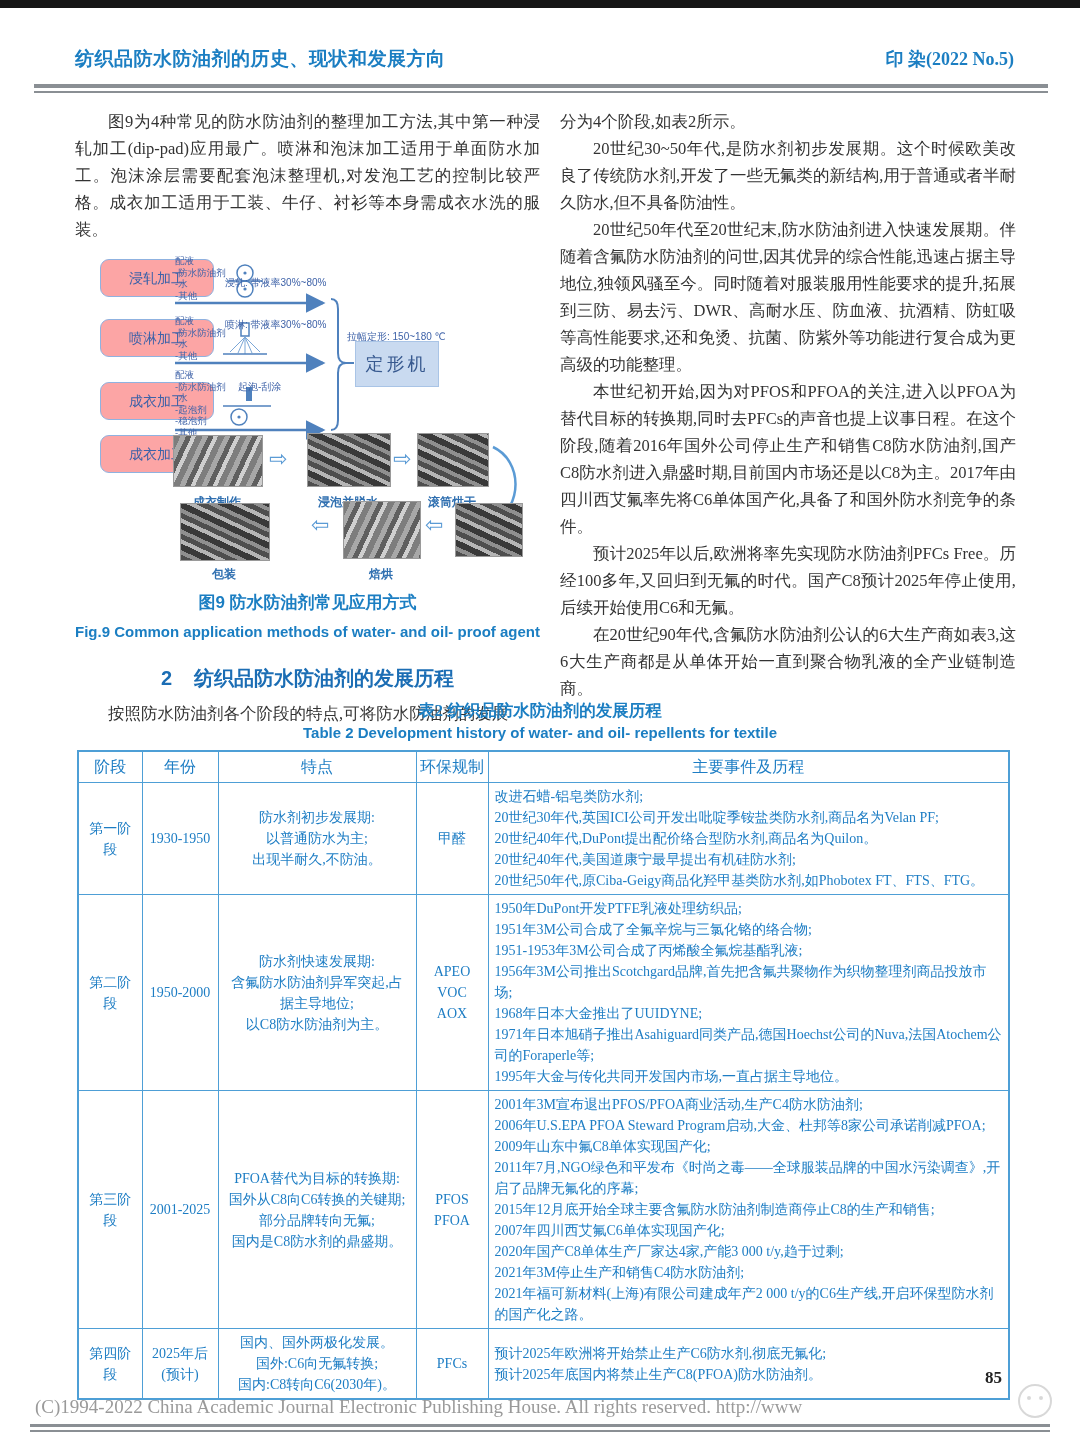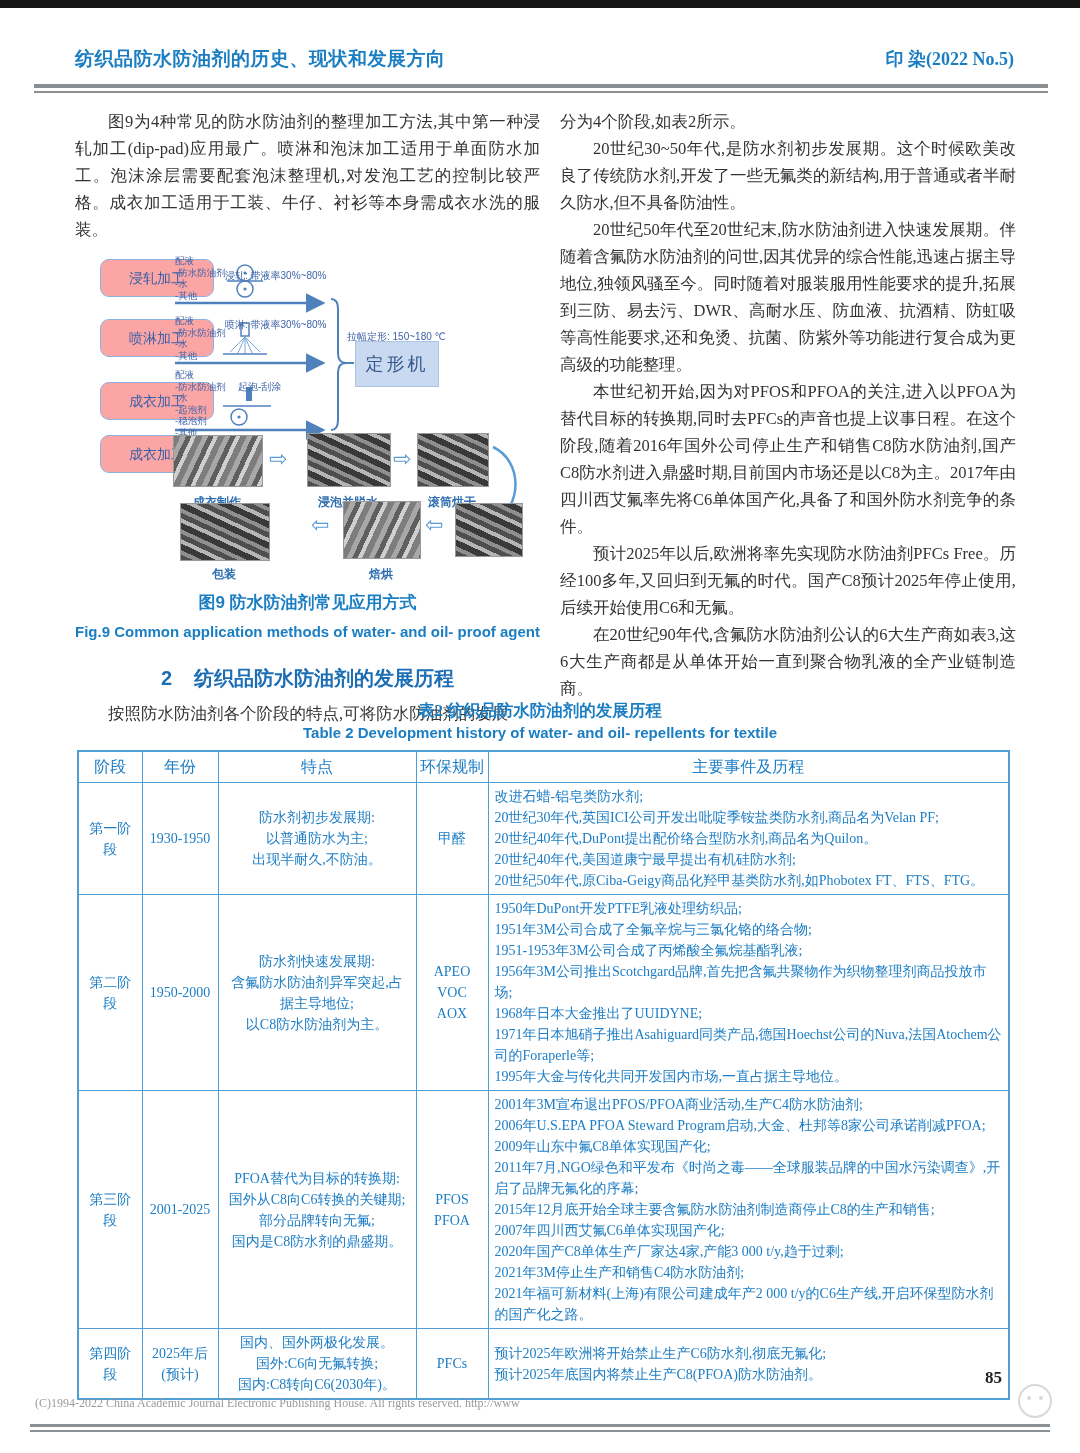--- a/index.html
+++ b/index.html
@@ -47,21 +47,21 @@
   table.devtable{position:absolute;top:750px;left:77px;width:933px;border-collapse:collapse;table-layout:fixed;
                  color:#1d7dc4;font-size:14px;}
   table.devtable th,table.devtable td{border:1px solid #4e9fd6;vertical-align:middle;padding:3px 6px;}
   table.devtable{border:2px solid #4e9fd6;}
   table.devtable th{font-weight:normal;font-size:16px;height:26px;padding:2px;}
   td.c{text-align:center;white-space:pre-line;line-height:21px;}
   td.events{text-align:left;white-space:pre-line;line-height:21px;padding:5px 9px;}
 
   
   .pagenum{position:absolute;top:1368px;right:78px;font-weight:bold;font-size:17px;color:#222;}
-  .copyright{position:absolute;top:1396px;left:35px;font-size:12px;color:#9a9a9a;white-space:nowrap;}
+  .copyright{position:absolute;top:1396px;left:35px;font-size:19px;color:#9a9a9a;white-space:nowrap;}
   .watermark{position:absolute;top:1384px;right:28px;z-index:3;display:flex;align-items:center;gap:6px;
              font-family:"Liberation Sans","DejaVu Sans",sans-serif;font-weight:bold;font-size:27px;color:#c4c4c4;opacity:.85;}
   .wmlogo{width:30px;height:30px;border-radius:50%;border:2px solid #d2d2d2;position:relative;}
   .wmlogo::before,.wmlogo::after{content:"";position:absolute;width:4px;height:4px;border-radius:50%;background:#d2d2d2;top:10px;}
   .wmlogo::before{left:7px;} .wmlogo::after{right:7px;}
   .brule{position:absolute;top:1424px;left:30px;right:30px;height:3px;border-top:3px solid #8a8f94;border-bottom:2px solid #8a8f94;}
 </style>
 </head>
 <body>
 
@@ -125,21 +125,21 @@
 -防水防油剂
 -水
 -其他</div>
         <div class="recipe" style="top:120px;">配液
 -防水防油剂
 -水
 -起泡剂
 -稳泡剂
 -其他</div>
 
-        <div class="fignote" style="left:150px;top:13px;">浸轧: 带液率30%~80%</div>
+        <div class="fignote" style="left:150px;top:20px;">浸轧: 带液率30%~80%</div>
         <div class="fignote" style="left:150px;top:62px;">喷淋: 带液率30%~80%</div>
         <div class="fignote" style="left:163px;top:124px;">起泡-刮涂</div>
         <div class="fignote" style="left:272px;top:74px;">拉幅定形: 150~180 ℃</div>
         <div class="machine">定形机</div>
 
         <div class="photo" style="left:98px;top:186px;width:88px;height:50px;"></div>
         <div class="openarrow" style="left:194px;top:200px;">⇨</div>
         <div class="photo dark" style="left:232px;top:184px;width:82px;height:52px;"></div>
         <div class="openarrow" style="left:318px;top:200px;">⇨</div>
         <div class="photo dark" style="left:342px;top:184px;width:70px;height:52px;"></div>

